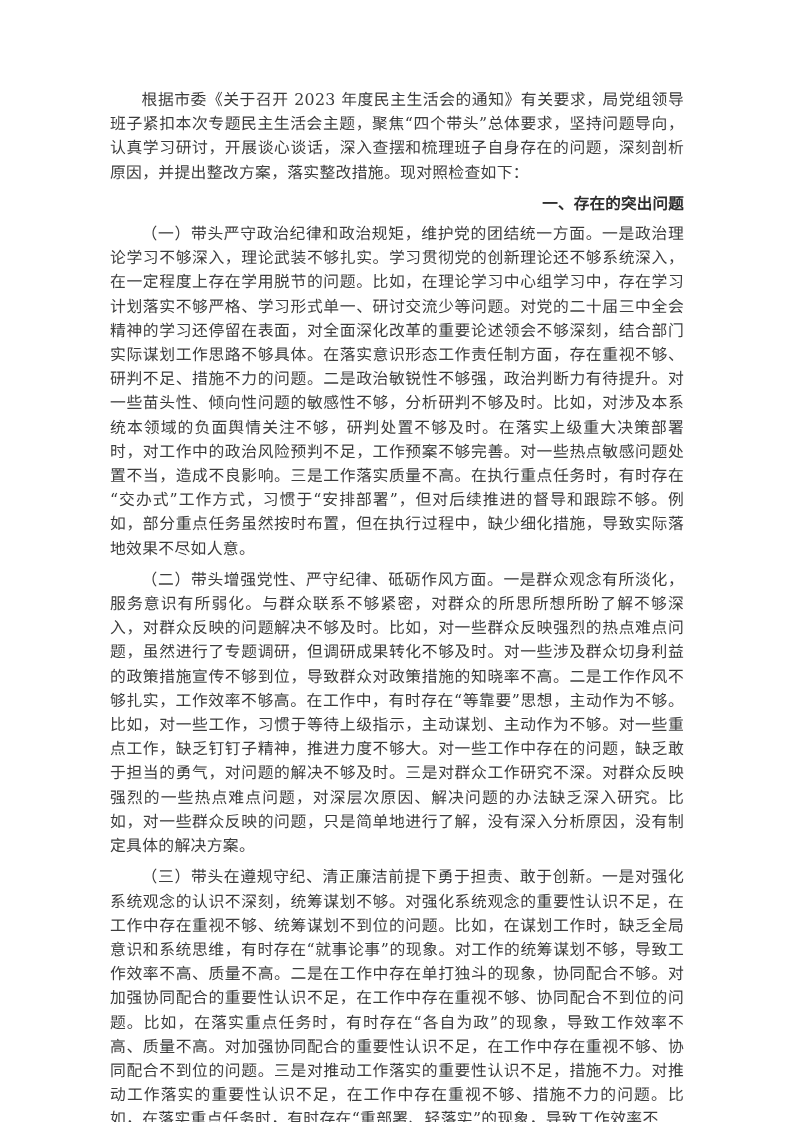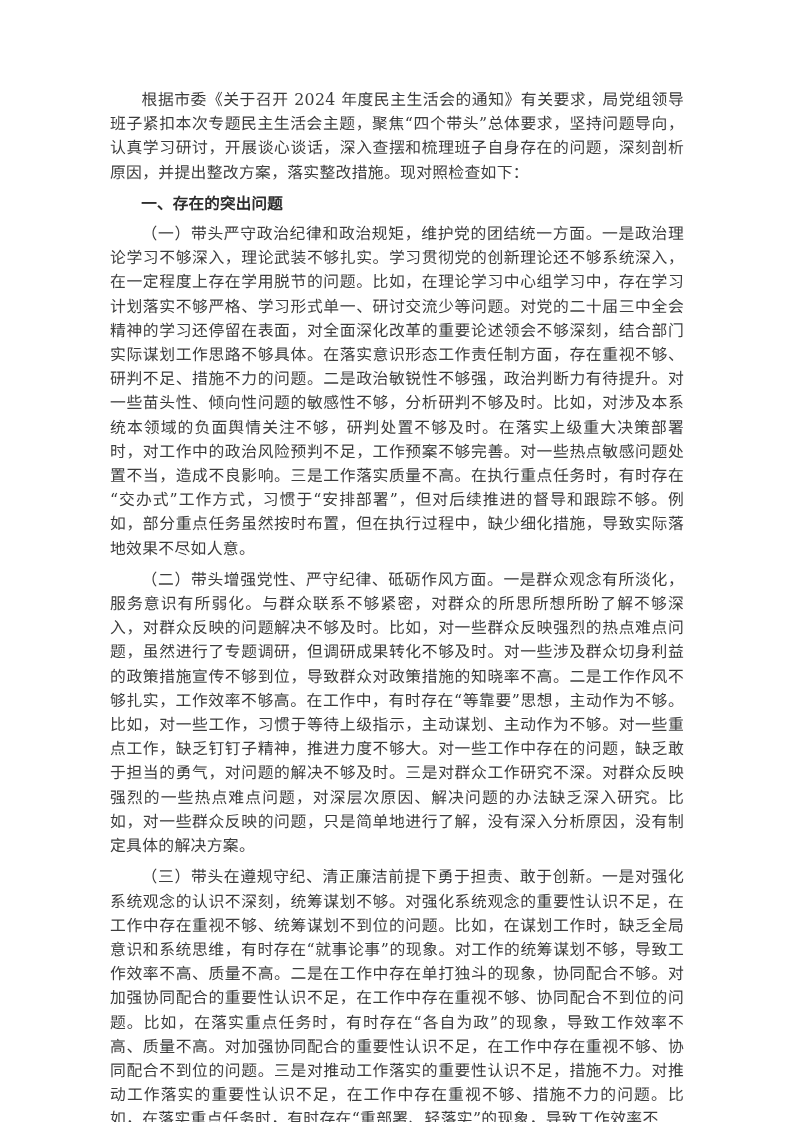--- a/index.html
+++ b/index.html
@@ -47,38 +47,39 @@
   h2.section-heading {
     margin: 0;
     padding: 0;
     font-family: "DejaVu Sans", "Liberation Sans", sans-serif;
     font-size: 15.6px;
     line-height: 24.2px;
     font-weight: 700;
     text-indent: 2em;
     color: #2e2e2e;
     letter-spacing: 0.01em;
+    text-align: right;
   }
   .spacer-heading {
     height: 7px;
   }
   .spacer-after-heading {
     height: 6px;
   }
   .spacer-para {
     height: 7px;
   }
 </style>
 </head>
 <body>
 
 <div class="page">
   <div class="text-block">
 
-    <p class="para">根据市委《关于召开 2024 年度民主生活会的通知》有关要求，局党组领导班子紧扣本次专题民主生活会主题，聚焦“四个带头”总体要求，坚持问题导向，认真学习研讨，开展谈心谈话，深入查摆和梳理班子自身存在的问题，深刻剖析原因，并提出整改方案，落实整改措施。现对照检查如下：</p>
+    <p class="para">根据市委《关于召开 2023 年度民主生活会的通知》有关要求，局党组领导班子紧扣本次专题民主生活会主题，聚焦“四个带头”总体要求，坚持问题导向，认真学习研讨，开展谈心谈话，深入查摆和梳理班子自身存在的问题，深刻剖析原因，并提出整改方案，落实整改措施。现对照检查如下：</p>
 
     <div class="spacer-heading"></div>
 
     <h2 class="section-heading">一、存在的突出问题</h2>
 
     <div class="spacer-after-heading"></div>
 
     <p class="para">（一）带头严守政治纪律和政治规矩，维护党的团结统一方面。一是政治理论学习不够深入，理论武装不够扎实。学习贯彻党的创新理论还不够系统深入，在一定程度上存在学用脱节的问题。比如，在理论学习中心组学习中，存在学习计划落实不够严格、学习形式单一、研讨交流少等问题。对党的二十届三中全会精神的学习还停留在表面，对全面深化改革的重要论述领会不够深刻，结合部门实际谋划工作思路不够具体。在落实意识形态工作责任制方面，存在重视不够、研判不足、措施不力的问题。二是政治敏锐性不够强，政治判断力有待提升。对一些苗头性、倾向性问题的敏感性不够，分析研判不够及时。比如，对涉及本系统本领域的负面舆情关注不够，研判处置不够及时。在落实上级重大决策部署时，对工作中的政治风险预判不足，工作预案不够完善。对一些热点敏感问题处置不当，造成不良影响。三是工作落实质量不高。在执行重点任务时，有时存在“交办式”工作方式，习惯于“安排部署”，但对后续推进的督导和跟踪不够。例如，部分重点任务虽然按时布置，但在执行过程中，缺少细化措施，导致实际落地效果不尽如人意。</p>
 
     <div class="spacer-para"></div>

